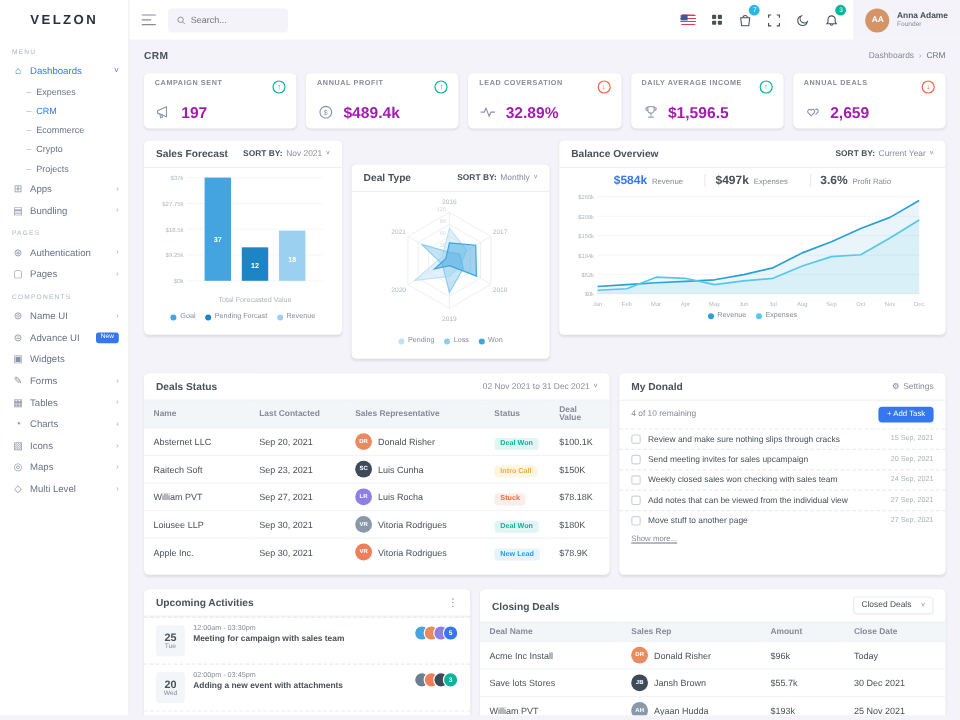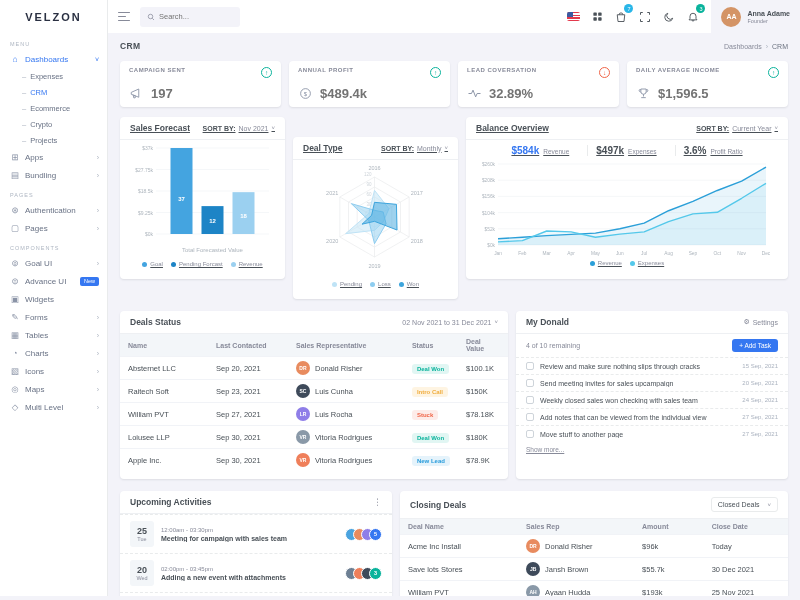--- a/index.html
+++ b/index.html
@@ -69,25 +69,25 @@
   
   .stats-row { display:flex; gap:8px; margin-bottom:10px; }
   .stat-card { flex:1; height:46px; padding:6px 9px; display:flex; flex-direction:column; justify-content:space-between; }
   .stat-top { display:flex; justify-content:space-between; align-items:flex-start; }
   .stat-label { font-size:6px; letter-spacing:.5px; color:#878a99; font-weight:bold; }
   .trend { width:11px; height:11px; border:1px solid; border-radius:50%; font-size:6.5px;
            display:flex; align-items:center; justify-content:center; }
   .trend.success { color:#0ab39c; border-color:#0ab39c; }
   .trend.danger { color:#f06548; border-color:#f06548; }
   .stat-bottom { display:flex; align-items:center; gap:7px; }
-  .stat-value { font-size:13px; font-weight:bold; color:#737373; }
+  .stat-value { font-size:13px; font-weight:bold; color:#a21caf; }
 
   
   .charts-row { display:flex; gap:8px; margin-bottom:12px; }
-  .chart-card { height:162px; overflow:hidden;text-decoration:underline; }
+  .chart-card { height:162px; overflow:hidden; }
   .chart-card.c1 { width:165px; }
   .chart-card.c2 { width:165px;margin-top:20px; }
   .chart-card.c3 { flex:1; }
   .chart-body { padding:2px 8px 0; }
   .chart-legend { display:flex; justify-content:center; gap:8px; font-size:6px; color:#878a99; margin-top:-1px; }
   .lg-item { display:flex; align-items:center; gap:3px; }
   .lg-dot { width:5px; height:5px; border-radius:50%; display:inline-block; }
   .bo-stats { display:flex; justify-content:center; align-items:center; gap:10px; padding:5px 0 1px; }
   .bo-stat { display:flex; align-items:baseline; gap:4px; padding:0 8px; }
   .bo-stat + .bo-stat { border-left:1px solid #e9ebec; }
@@ -121,21 +121,21 @@
   .task-text { font-size:7px; color:#495057; flex:1; white-space:nowrap; overflow:hidden; text-overflow:ellipsis; }
   .task-date { font-size:6px; color:#aab2bf; white-space:nowrap; }
   .show-more { font-size:6.5px; color:#878a99; text-decoration:underline; padding:4px 10px 0; display:inline-block; cursor:pointer; }
   .settings-link { font-size:7px; color:#878a99; display:flex; align-items:center; gap:3px; cursor:pointer; }
 
   
   .bottom-row { display:flex; gap:8px; }
   .activities-card { width:272px; height:140px; overflow:hidden; }
   .closing-card { flex:1; height:140px; overflow:hidden; }
   .kebab { color:#878a99; font-size:9px; cursor:pointer; }
-  .activity { display:flex; align-items:center; gap:7px; padding:6px 10px; border-top:1px dashed #e9ebec; }
+  .activity { display:flex; gap:7px; padding:6px 10px; border-top:1px dashed #e9ebec; }
   .activity:first-of-type { border-top:none; }
   .date-tile { width:24px; height:26px; background:#f3f6f9; border-radius:3px; display:flex; flex-direction:column;
                align-items:center; justify-content:center; flex:0 0 auto; }
   .date-tile .d-num { font-size:9px; font-weight:bold; color:#495057; }
   .date-tile .d-dow { font-size:5.5px; color:#878a99; }
   .act-mid { flex:1; min-width:0; }
   .act-time { font-size:6px; color:#878a99; }
   .act-title { font-size:7px; color:#495057; font-weight:bold; margin-top:2px; white-space:nowrap; overflow:hidden; text-overflow:ellipsis; }
   .av-group { display:flex; flex:0 0 auto; }
   .av-group .avatar { width:13px; height:13px; font-size:5px; border:1.5px solid #fff; margin-left:-5px; }
@@ -203,21 +203,21 @@
     </div>
     <div class="side-item">
       <span class="si-icon">▢</span>
       <span>Pages</span>
       <span class="si-caret">›</span>
     </div>
 
     <div class="side-section-label">COMPONENTS</div>
     <div class="side-item">
       <span class="si-icon">⊚</span>
-      <span>Goal UI</span>
+      <span>Name UI</span>
       <span class="si-caret">›</span>
     </div>
     <div class="side-item">
       <span class="si-icon">⊜</span>
       <span>Advance UI</span>
       <span class="new-badge">New</span>
     </div>
     <div class="side-item">
       <span class="si-icon">▣</span>
       <span>Widgets</span>
@@ -369,20 +369,33 @@
           <div class="stat-top">
             <span class="stat-label">DAILY AVERAGE INCOME</span>
             <span class="trend success">↑</span>
           </div>
           <div class="stat-bottom">
             <svg width="15" height="15" viewBox="0 0 20 20">
                 <path d="M6.5 4h7v3.5a3.5 3.5 0 0 1-7 0z" fill="none" stroke="#8a93a6" stroke-width="1.2"></path>
                 <path d="M6.5 5H4.5a2 2 0 0 0 2 3M13.5 5h2a2 2 0 0 1-2 3M10 11v3M7 15.5h6" fill="none" stroke="#8a93a6" stroke-width="1.2"></path>
               </svg>
             <span class="stat-value">$1,596.5</span>
+          </div>
+        </div>
+        <div class="card stat-card">
+          <div class="stat-top">
+            <span class="stat-label">ANNUAL DEALS</span>
+            <span class="trend danger">↓</span>
+          </div>
+          <div class="stat-bottom">
+            <svg width="15" height="15" viewBox="0 0 20 20">
+                <path d="M8 14 4.5 10.5a2.3 2.3 0 0 1 3.2-3.2l.3.3.3-.3a2.3 2.3 0 0 1 3.2 3.2z" fill="none" stroke="#8a93a6" stroke-width="1.2"></path>
+                <path d="M12.8 12.6l2.7-2.7a2.1 2.1 0 0 0-2.9-2.9" fill="none" stroke="#8a93a6" stroke-width="1.2"></path>
+              </svg>
+            <span class="stat-value">2,659</span>
           </div>
         </div>
       </div>
 
       <div class="charts-row">
         <div class="card chart-card c1">
           <div class="card-head">
             <span class="card-title">Sales Forecast</span>
             <span class="sortby">
                 <b>SORT BY:</b>

